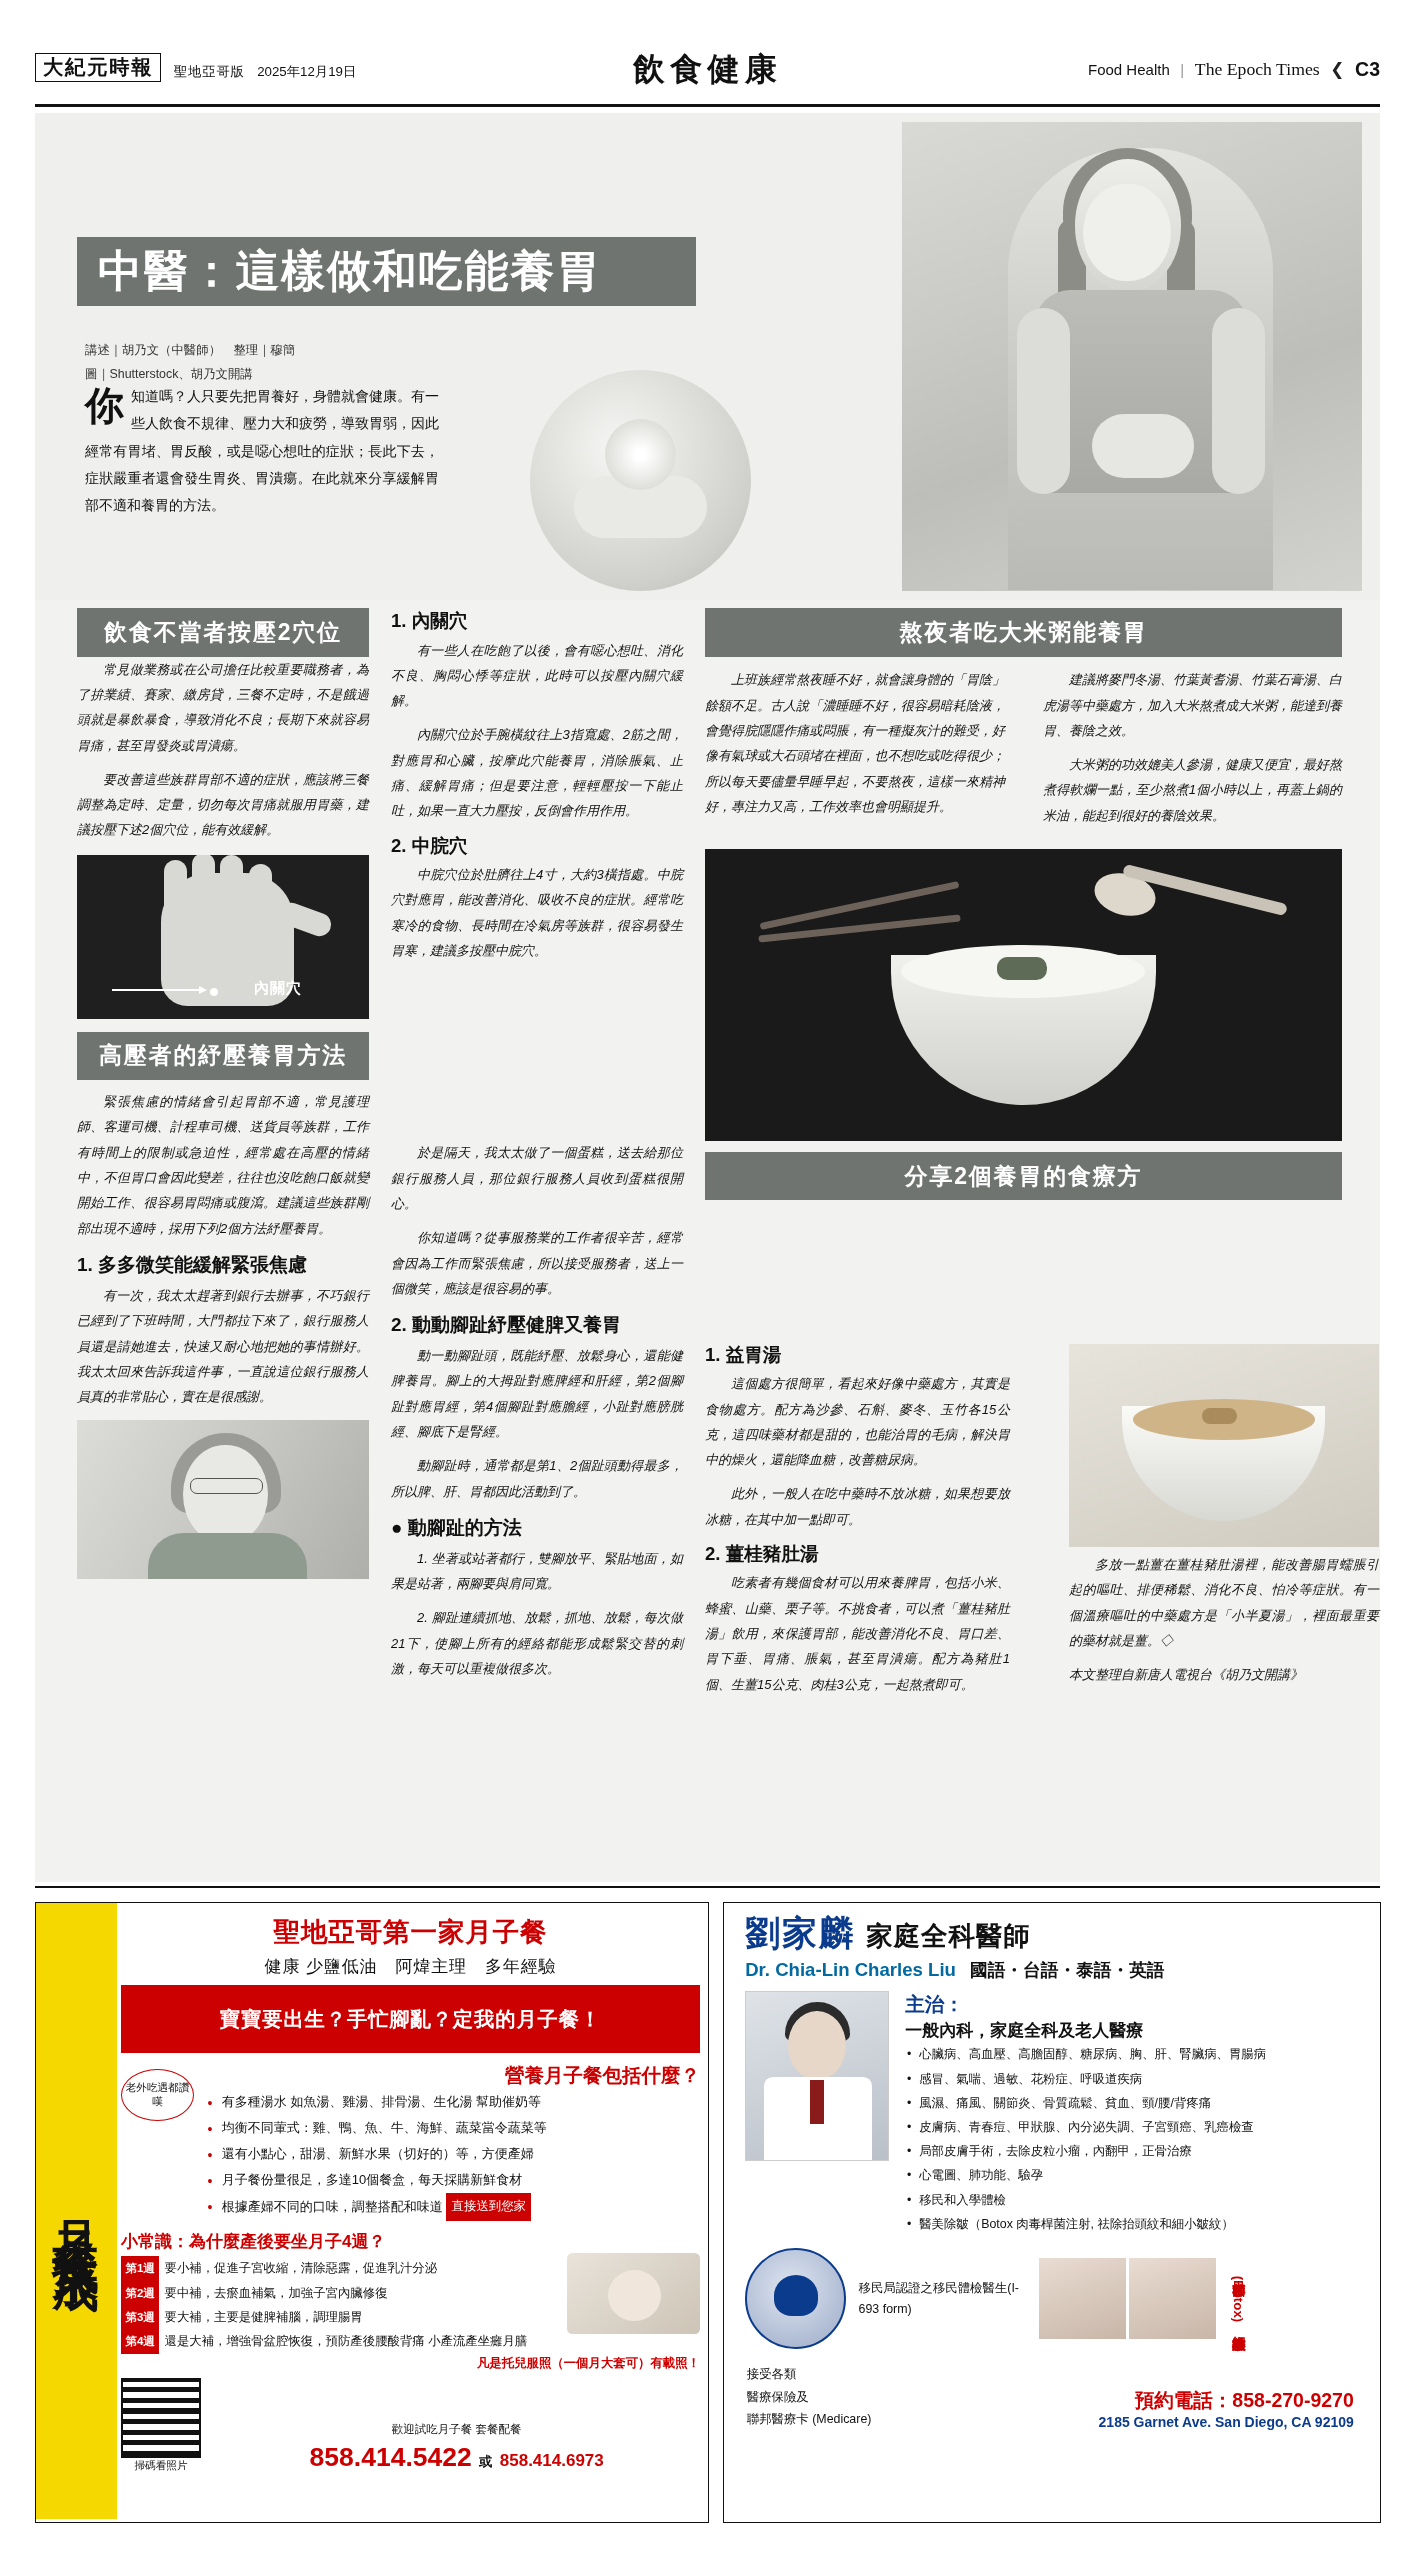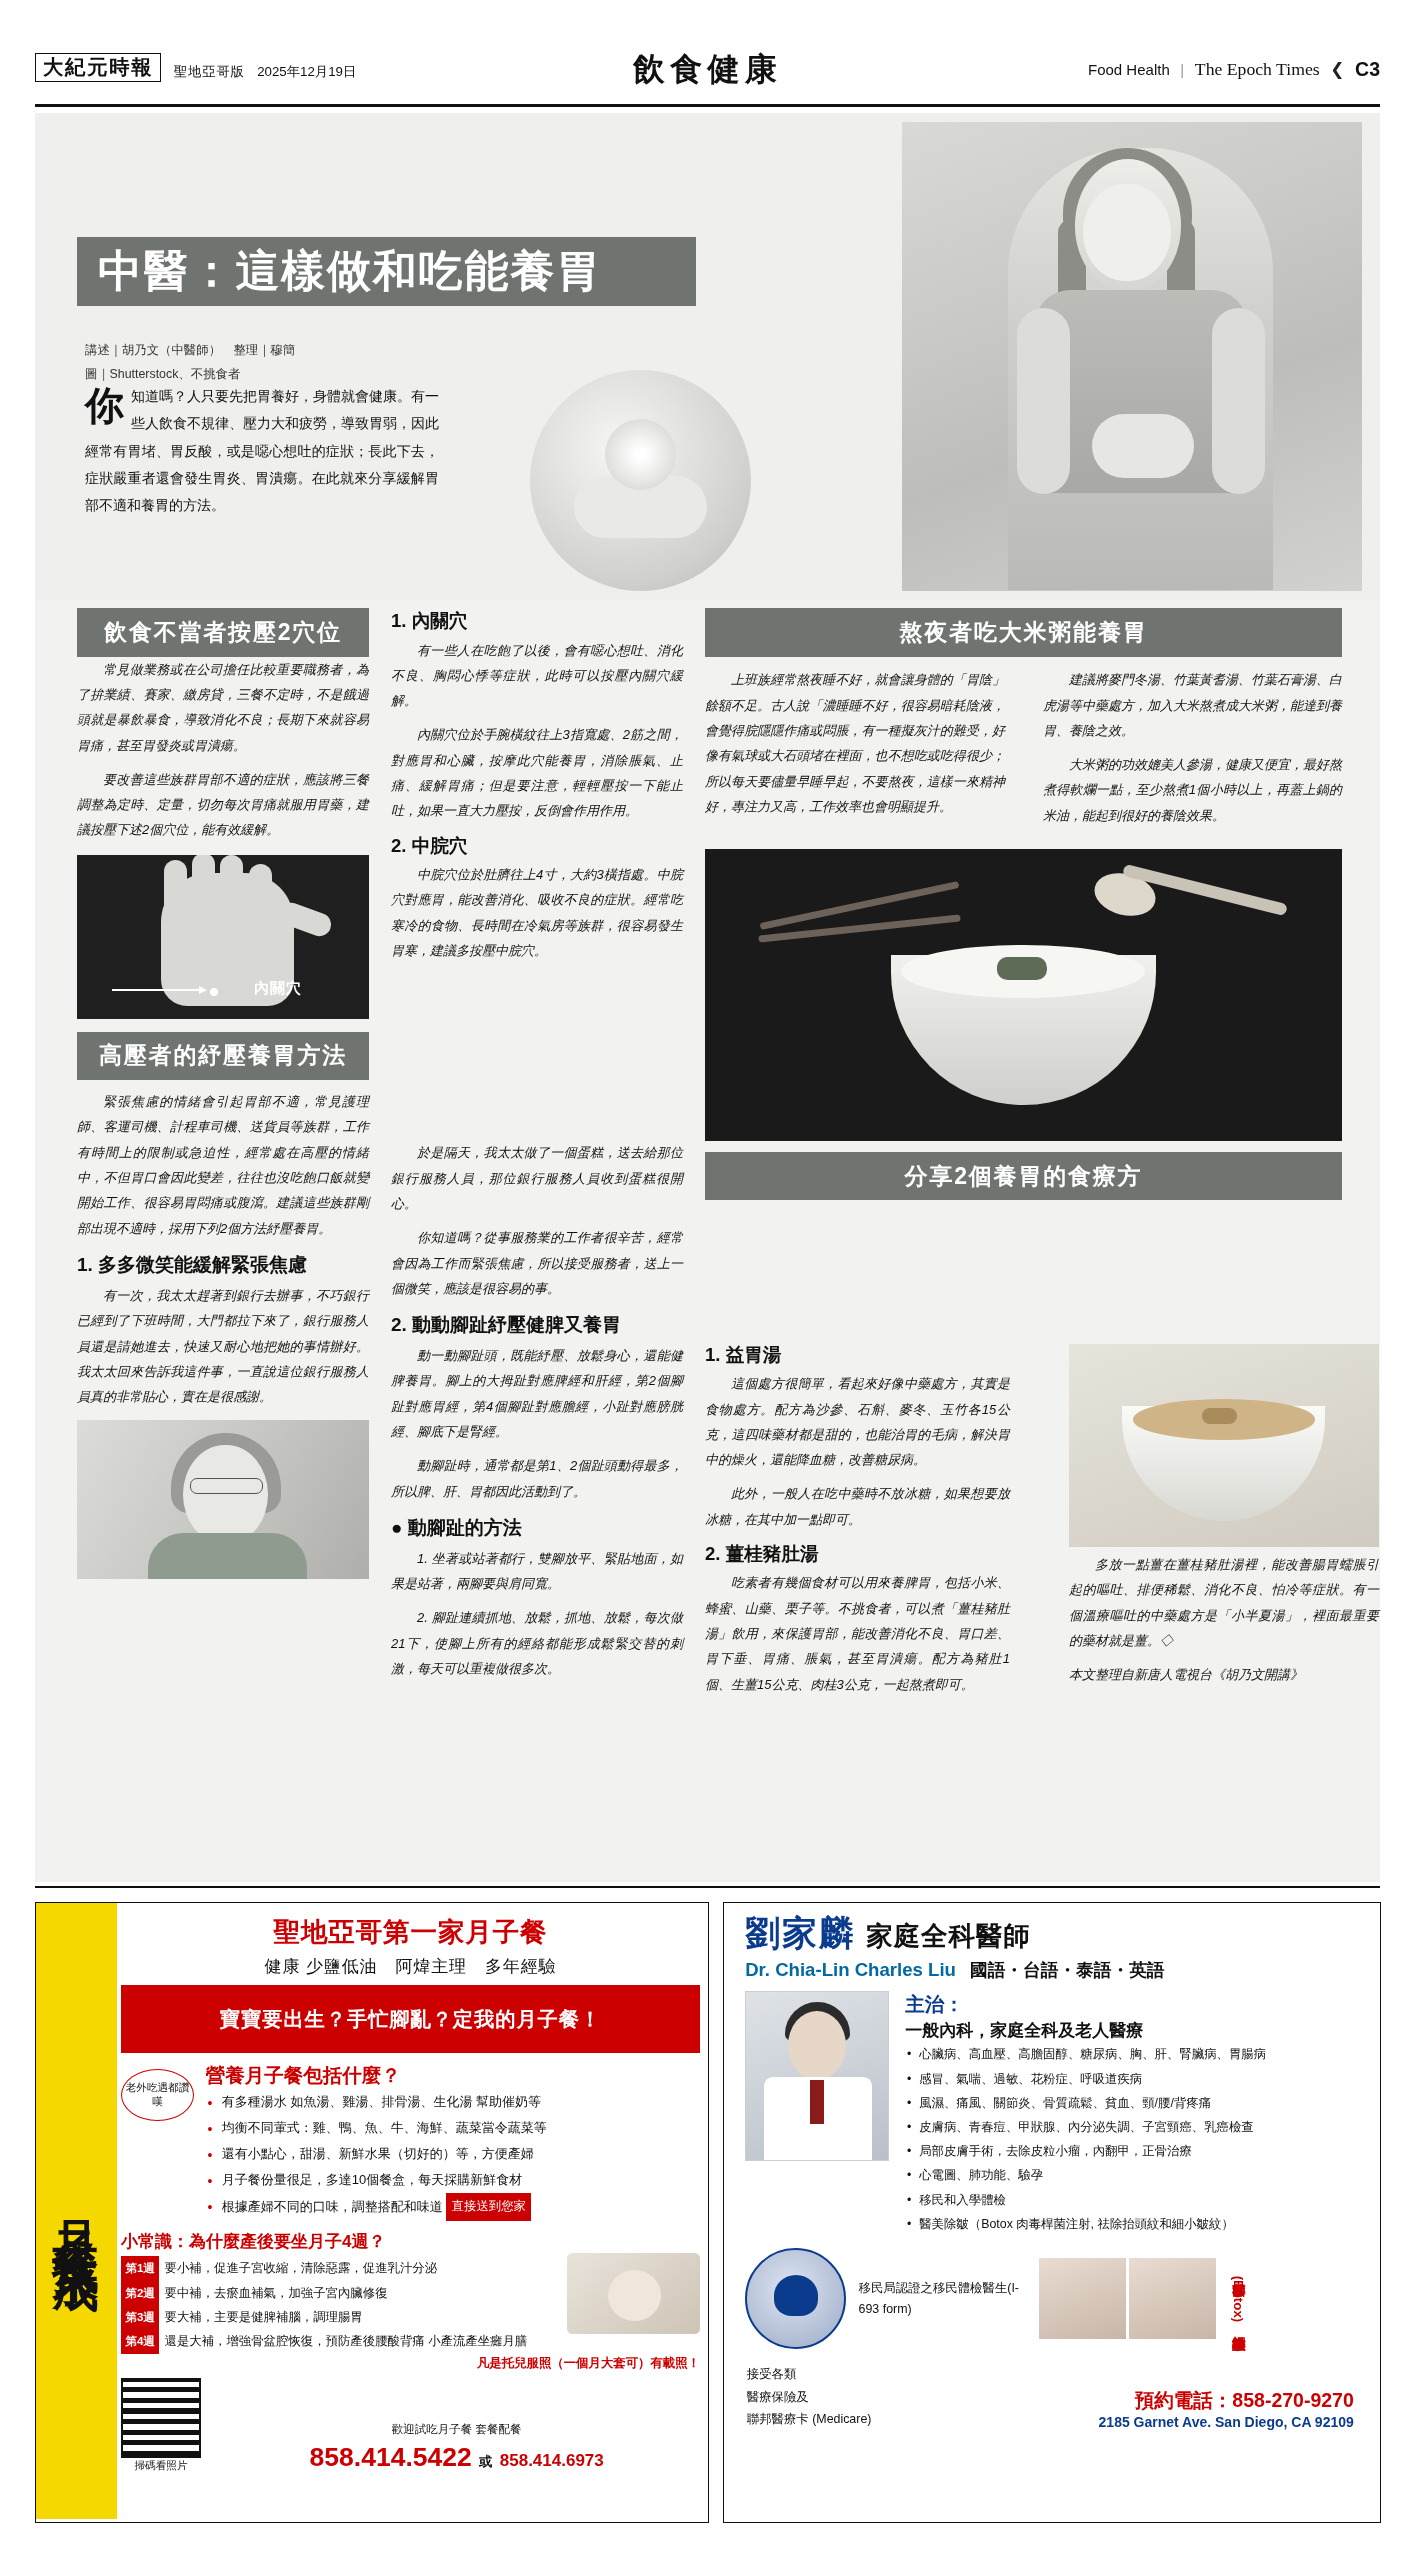--- a/index.html
+++ b/index.html
@@ -121,21 +121,21 @@
   .ad-right{position:absolute;left:688px;top:0;width:656px;height:619px;background:#fff;border:1.8px solid #111;}
 
   .yellow-strip{position:absolute;left:0;top:0;width:81px;height:616px;background:#f5d800;
     display:flex;align-items:center;justify-content:center;}
   .yellow-strip .vtxt{writing-mode:vertical-rl;font-size:46px;font-weight:bold;letter-spacing:8.8px;color:#111;}
 
   .ad-l-body{position:absolute;left:85px;top:7px;width:579px;height:605px;}
   .ad-title1{color:#cc0000;font-size:26.5px;font-weight:bold;text-align:center;letter-spacing:0.9px;margin-top:3.5px;}
   .ad-title2{font-size:17px;text-align:center;margin-top:5.3px;letter-spacing:0.9px;}
   .red-bar{background:#cc0000;color:#fff;font-size:20.3px;font-weight:bold;text-align:center;padding:20px 0;margin-top:7px;letter-spacing:0.9px;}
-  .ad-q{color:#cc0000;font-size:19.5px;font-weight:bold;margin-top:8.8px;}
+  .ad-q{color:#cc0000;font-size:19.5px;font-weight:bold;margin-top:8.8px;text-align:right;}
   .ad-list{font-size:13px;line-height:2.0;margin-top:3.5px;}
   .ad-list li{list-style:none;position:relative;padding-left:16px;}
   .ad-list li:before{content:"•";position:absolute;left:1.8px;color:#cc0000;font-size:14px;}
   .red-tag{display:inline-block;background:#cc0000;color:#fff;font-size:12.4px;padding:1.8px 5.3px;margin-left:3.5px;}
   .ad-sub{color:#cc0000;font-size:17px;font-weight:bold;margin-top:8.8px;}
   .weeks{font-size:12.4px;line-height:1.95;margin-top:3.5px;}
   .wk{display:inline-block;background:#cc0000;color:#fff;font-weight:bold;padding:0.9px 4.4px;margin-right:5.3px;font-size:11.5px;}
   .phone-big{color:#cc0000;font-size:26.5px;font-weight:bold;text-align:center;margin-top:5.3px;}
   .qr{width:76px;height:76px;background:
      repeating-linear-gradient(0deg,#111 0 5.3px,#fff 5.3px 10.6px),
@@ -211,21 +211,21 @@
         <div class="palm"></div>
         <div class="glow"></div>
       </div>
 
       <div class="hero-band">
         <span>中醫：這樣做和吃能養胃</span>
       </div>
 
       <div class="byline">
         <div>講述｜胡乃文（中醫師）　整理｜穆簡</div>
-        <div>圖｜Shutterstock、不挑食者</div>
+        <div>圖｜Shutterstock、胡乃文開講</div>
       </div>
 
       <div class="lede">
         <span class="dropcap">你</span><span>知道嗎？人只要先把胃養好，身體就會健康。有一些人飲食不規律、壓力大和疲勞，導致胃弱，因此經常有胃堵、胃反酸，或是噁心想吐的症狀；長此下去，症狀嚴重者還會發生胃炎、胃潰瘍。在此就來分享緩解胃部不適和養胃的方法。</span>
       </div>
     </div>
 
     <div class="cols">
 
       <div class="c1">

